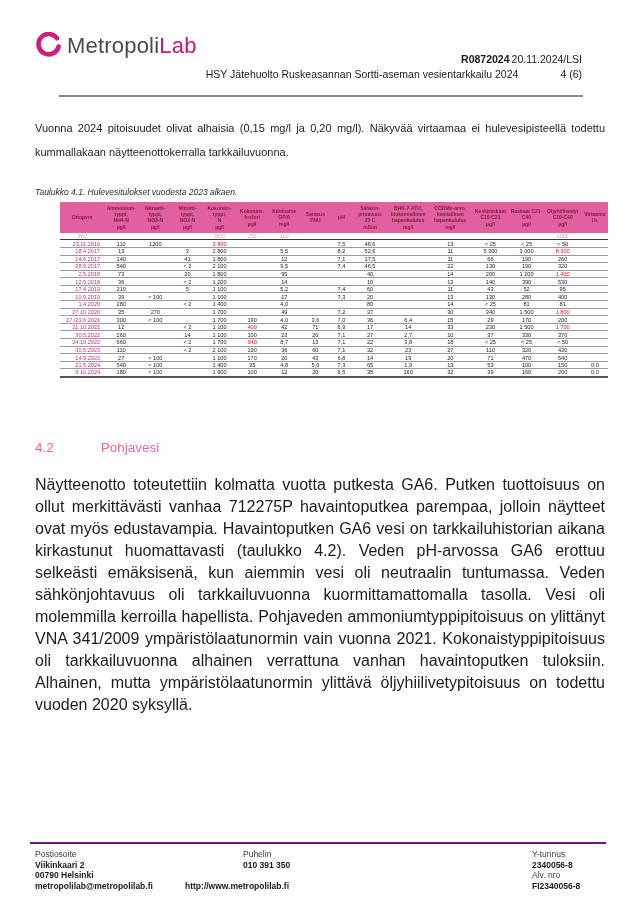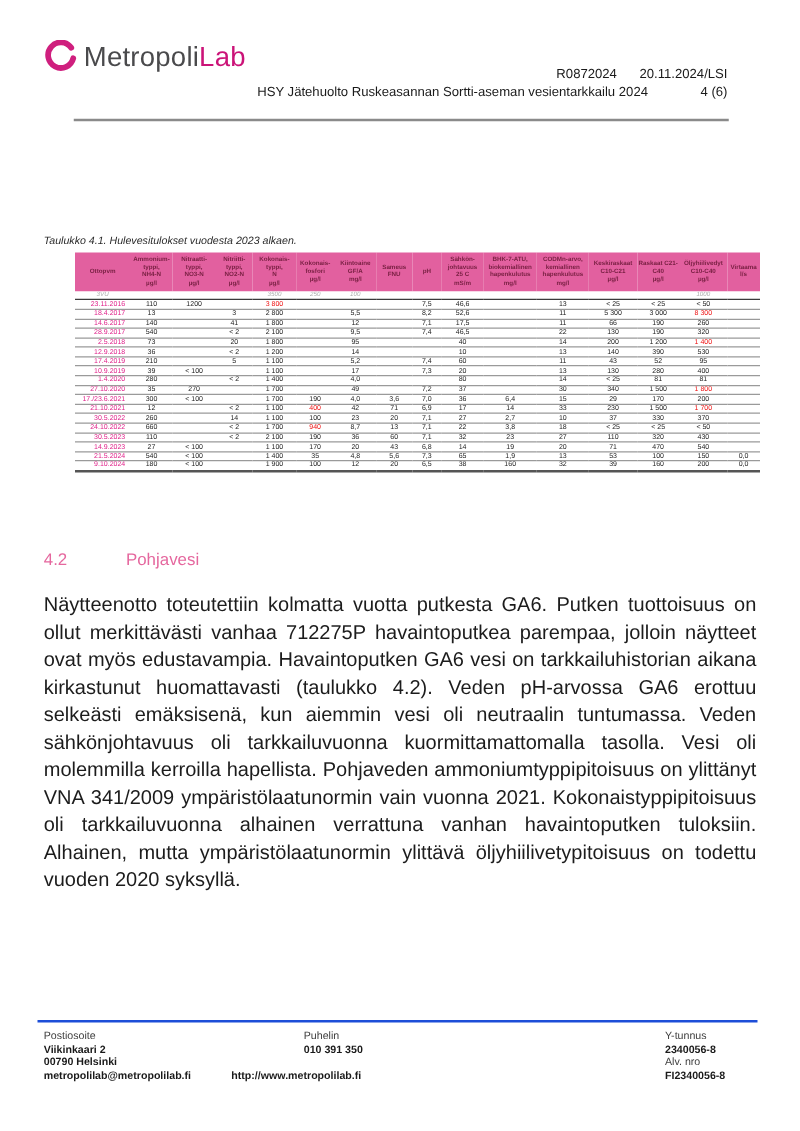--- a/index.html
+++ b/index.html
@@ -7,21 +7,21 @@
   .page { position:relative; width:640px; height:905px; background:#ffffff; overflow:hidden; }
 
   
   .logo { position:absolute; top:32px; left:35px; display:flex; align-items:center; gap:5px; }
   .logo svg { display:block; }
   .logo-text { font-size:22px; letter-spacing:0.2px; color:#4a4a4c; }
   .logo-text .accent { color:#cb1378; font-weight:normal; }
 
   
   .head-right { position:absolute; top:52px; right:58px; text-align:right; font-size:10.5px; color:#1a1a1a; line-height:15px; }
-  .head-right .rno { font-weight:normal; margin-right:18px; }
+  .head-right .rno { font-weight:bold; margin-right:2px; }
   .head-right .pno { margin-left:42px; }
   .rule-top { position:absolute; top:95px; left:59px; right:57px; border-top:2px solid #8a8a8a; }
 
   
   .intro { position:absolute; top:116px; left:35px; width:570px; font-size:11px; color:#1c1c1c; line-height:24px; text-align:justify; }
   .caption { position:absolute; top:187px; left:35px; font-size:8.5px; font-style:italic; color:#2b2b2b; }
 
   
   .tbl-wrap { position:absolute; top:202px; left:60px; }
   table { border-collapse:collapse; table-layout:fixed; width:548px; }
@@ -31,21 +31,21 @@
   tbody tr:last-child td { border-bottom:2.4px double #555; }
   td.date-cell { color:#e0218a; text-align:right; padding-right:4px; }
   td.exceed { color:#ee1111; }
 
   
   .sec-head { position:absolute; top:440px; left:35px; font-size:13.5px; color:#e5679e; }
   .sec-head .sec-title { margin-left:28px;padding-left:19px; }
   .sec-body { position:absolute; top:474px; left:35px; width:570px; font-size:16px; color:#1c1c1c; line-height:22px; text-align:justify; }
 
   
-  .footer { position:absolute; top:816px; left:30px; width:576px; border-top:2px solid #1d4ed8; font-size:8.5px; color:#222; }
+  .footer { position:absolute; top:842px; left:30px; width:576px; border-top:2px solid #701a75; font-size:8.5px; color:#222; }
   .footer .blk { position:absolute; line-height:10.5px; }
   .footer .lbl { font-weight:normal; color:#3d3d3d; }
   .footer .val { font-weight:bold; color:#1a1a1a; }
   .blk-addr { left:5px; top:5px; }
   .blk-web  { left:155px; top:36.5px; }
   .blk-phone{ left:213px; top:5px; }
   .blk-biz  { left:502px; top:5px; }
   .footer div { display:block; }
 </style>
 </head>
@@ -66,20 +66,21 @@
     <div>
       <span class="rno">R0872024</span><span>20.11.2024/LSI</span>
     </div>
     <div>
       <span>HSY Jätehuolto Ruskeasannan Sortti-aseman vesientarkkailu 2024</span><span class="pno">4 (6)</span>
     </div>
   </div>
 
   <div class="rule-top"></div>
 
+  <p class="intro">Vuonna 2024 pitoisuudet olivat alhaisia (0,15 mg/l ja 0,20 mg/l). Näkyvää virtaamaa ei hulevesipisteellä todettu kummallakaan näytteenottokerralla tarkkailuvuonna.</p>
 
   <div class="caption">Taulukko 4.1. Hulevesitulokset vuodesta 2023 alkaen.</div>
 
   <div class="tbl-wrap">
     <table>
       <colgroup>
         <col style="width:44px">
           <col style="width:34px">
           <col style="width:34px">
           <col style="width:30px">

